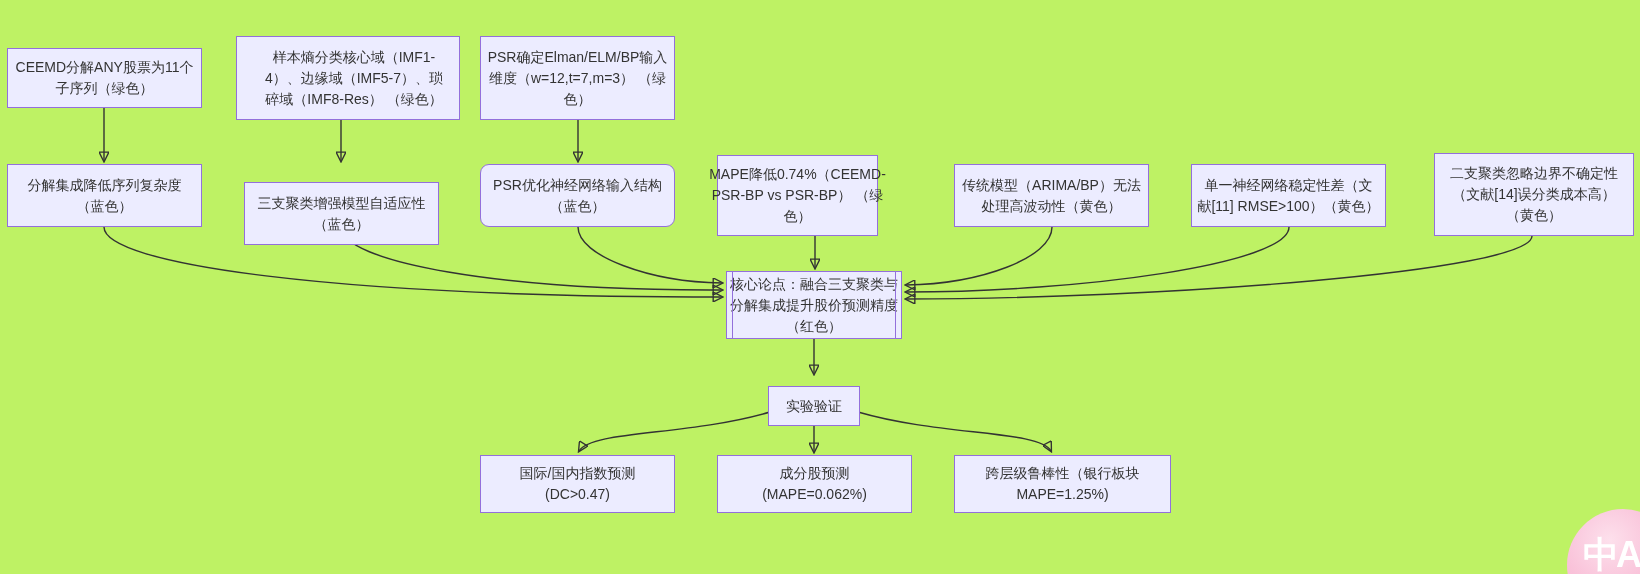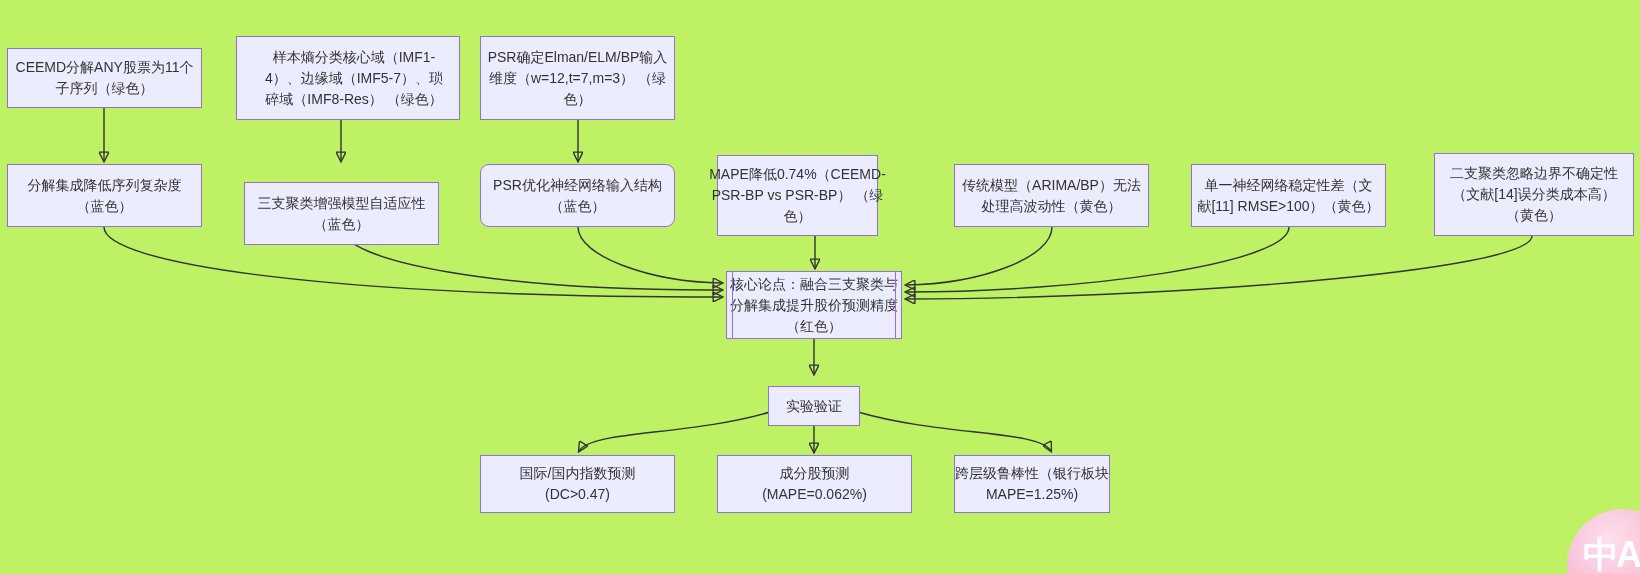--- a/index.html
+++ b/index.html
@@ -125,20 +125,20 @@
       <div class="line">实验验证</div>
     </div>
     <div class="node" style="left: 480px; top: 455px; width: 195px; height: 58px;">
       <div class="line">国际/国内指数预测</div>
       <div class="line">(DC&gt;0.47)</div>
     </div>
     <div class="node" style="left: 717px; top: 455px; width: 195px; height: 58px;">
       <div class="line">成分股预测</div>
       <div class="line">(MAPE=0.062%)</div>
     </div>
-    <div class="node" style="left: 954px; top: 455px; width: 156px; height: 58px; text-align: center;">
+    <div class="node" style="left: 954px; top: 455px; width: 217px; height: 58px; text-align: center;">
       <div class="line">跨层级鲁棒性（银行板块</div>
       <div class="line">MAPE=1.25%)</div>
     </div>
     <div class="translate-badge">
     <span class="glyph">中A</span>
   </div>
 </div>
 
 </body></html>

